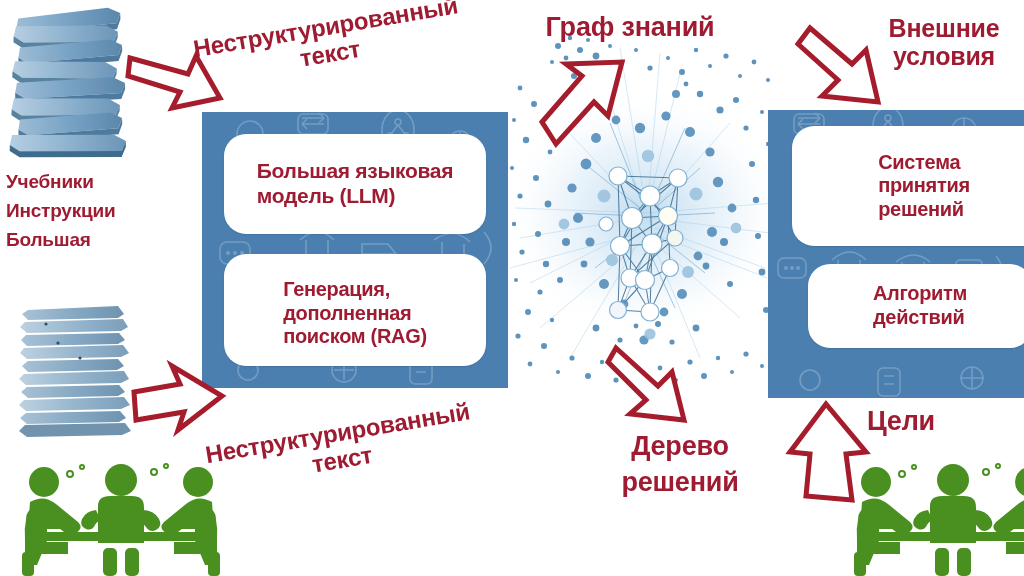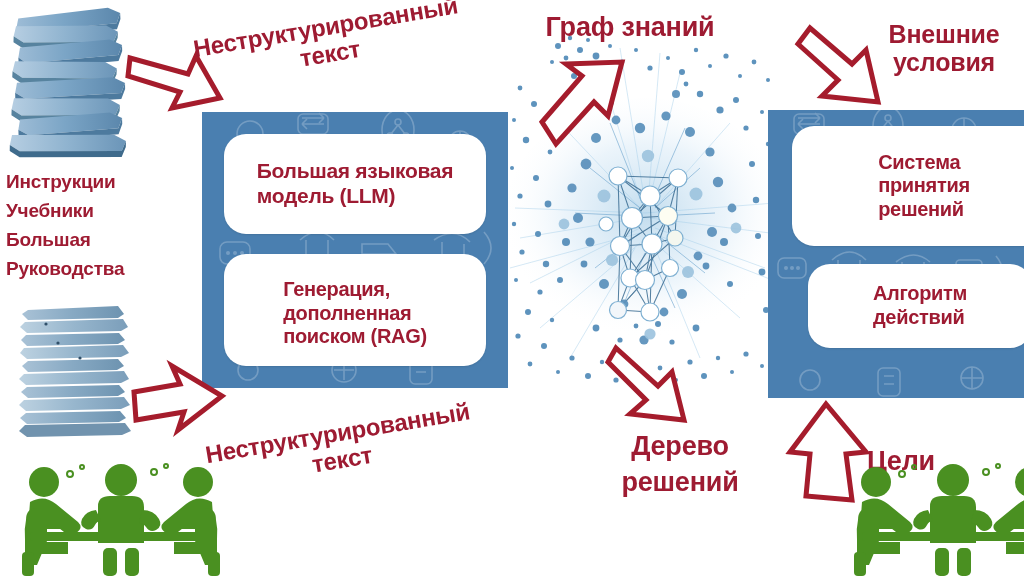--- a/index.html
+++ b/index.html
@@ -108,24 +108,23 @@
         </g>
         <g transform="translate(0,126) rotate(1 60 10)">
           <path d="M8 10 L110 8 L122 14 L118 24 L16 26 L6 20 Z" fill="url(#bk2)"></path>
           <path d="M6 20 L16 26 L118 24 L122 14 L122 20 L118 30 L16 32 L6 26 Z" fill="#3f6b8c"></path>
         </g>
       </g>
     </svg>
   </div>
 
   <div class="abs srclist" style="left:6px;top:168px;width:185px;">
+    <div>Учебники</div>
     <div>Инструкции</div>
-    <div>Учебники</div>
     <div>Большая</div>
-    <div>Руководства</div>
   </div>
 
   <div class="imgbox" style="left:6px;top:298px;width:136px;height:148px;">
     <svg width="136" height="148" viewBox="0 0 136 148" aria-hidden="true">
       <defs>
         <linearGradient id="pp" x1="0" y1="0" x2="1" y2="0">
           <stop offset="0" stop-color="#a9c2d6"></stop>
           <stop offset="0.5" stop-color="#87a9c3"></stop>
           <stop offset="1" stop-color="#6d93b0"></stop>
         </linearGradient>
@@ -562,27 +561,27 @@
   <div class="abs cap" style="left:178px;top:14px;width:300px;font-size:24px;
         transform:rotate(-9.5deg);transform-origin:center center;">Неструктурированный
 текст</div>
 
   <div class="abs cap" style="left:190px;top:420px;width:300px;font-size:24px;
         transform:rotate(-9.5deg);transform-origin:center center;">Неструктурированный
 текст</div>
 
   <div class="abs cap" style="left:500px;top:12px;width:260px;font-size:27px;">Граф знаний</div>
 
-  <div class="abs cap" style="left:864px;top:20px;width:160px;font-size:25px;">Внешние
+  <div class="abs cap" style="left:864px;top:14px;width:160px;font-size:25px;">Внешние
 условия</div>
 
   <div class="abs cap" style="left:580px;top:428px;width:200px;font-size:27px;line-height:1.35;">Дерево
 решений</div>
 
-  <div class="abs cap" style="left:836px;top:406px;width:130px;font-size:27px;margin-top:40px;">Цели</div>
+  <div class="abs cap" style="left:836px;top:406px;width:130px;font-size:27px;">Цели</div>
 
   <div class="imgbox" style="left:840px;top:458px;width:230px;height:118px;overflow:hidden;">
     <svg width="230" height="118" viewBox="0 0 230 118" aria-hidden="true">
       <g fill="#4a9021">
         <circle cx="36" cy="24" r="15"></circle>
         <path d="M22 44 q14 -8 26 2 l22 18 q6 6 -2 11 q-7 4 -12 -1 l-14 -11 l0 8 l-22 0 z"></path>
         <path d="M18 62 q0 -12 11 -12 l18 0 q10 0 10 11 l0 10 l-18 0 l0 12 l-10 24 l-12 0 l0 -26 q-1 -10 1 -19 z"></path>
         <rect x="14" y="94" width="12" height="24" rx="4"></rect>
         <path d="M26 84 l34 0 l0 12 l-34 0 z"></path>
         <circle cx="113" cy="22" r="16"></circle>

